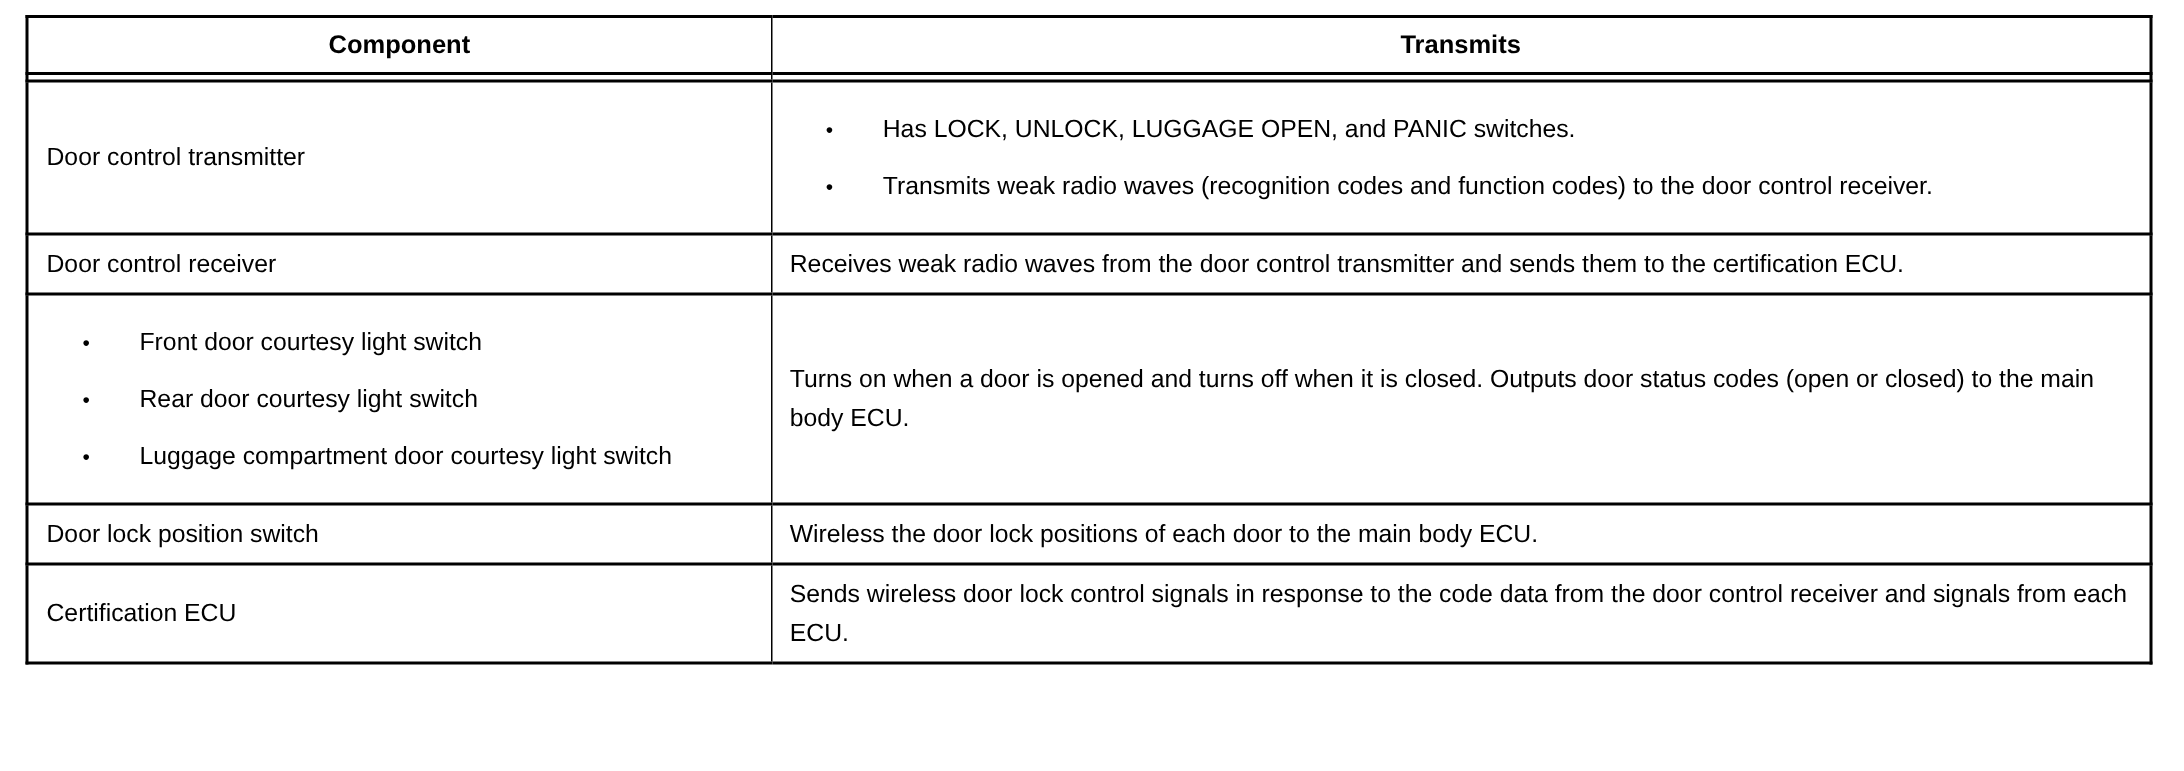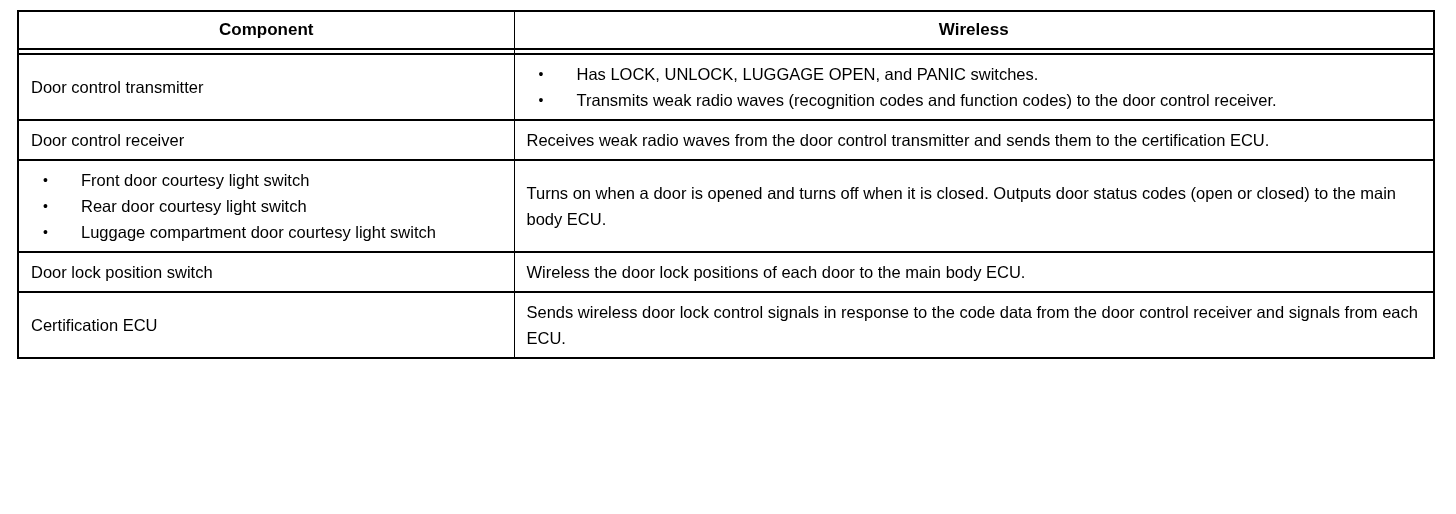--- a/index.html
+++ b/index.html
@@ -102,21 +102,21 @@
 
   
   ul.bullets {
     list-style: none;
     margin: 0;
     padding: 0;
   }
   ul.bullets > li {
     position: relative;
     padding-left: 50px;
-    margin: 0;
+    margin: 12px;
   }
   ul.bullets > li::before {
     content: "\2022";
     position: absolute;
     left: 12px;
     top: 0;
     font-size: 14px;
     line-height: 26px;
   }
 
@@ -131,21 +131,21 @@
 
   <table class="spec-table">
     <colgroup>
       <col class="c-component">
       <col class="c-function">
     </colgroup>
 
     <thead>
       <tr class="hdr-row">
         <th class="col-component">Component</th>
-        <th class="col-function">Wireless</th>
+        <th class="col-function">Transmits</th>
       </tr>
       <tr class="rule-row">
         <td class="col-component"></td>
         <td class="col-function"></td>
       </tr>
     </thead>
 
     <tbody id="table-body">
         <tr class="body-row">
           <td class="cell-component">

